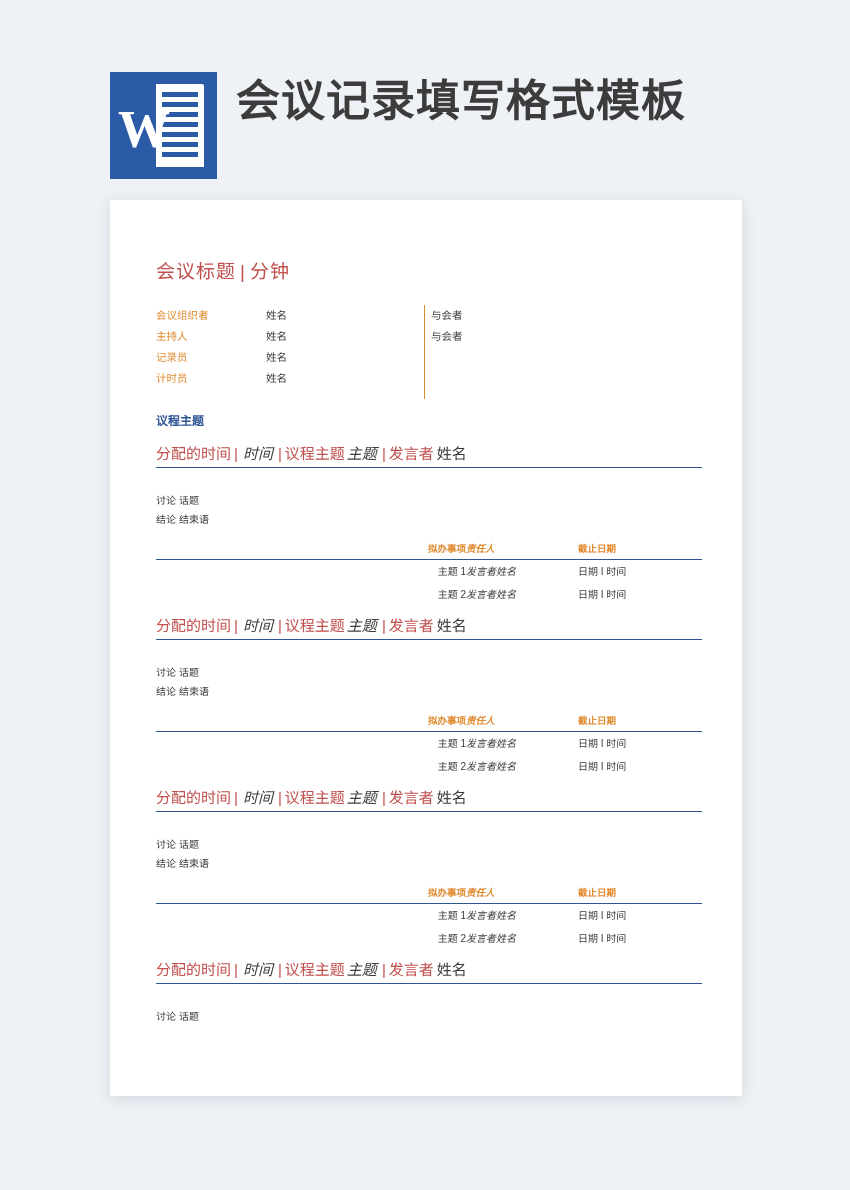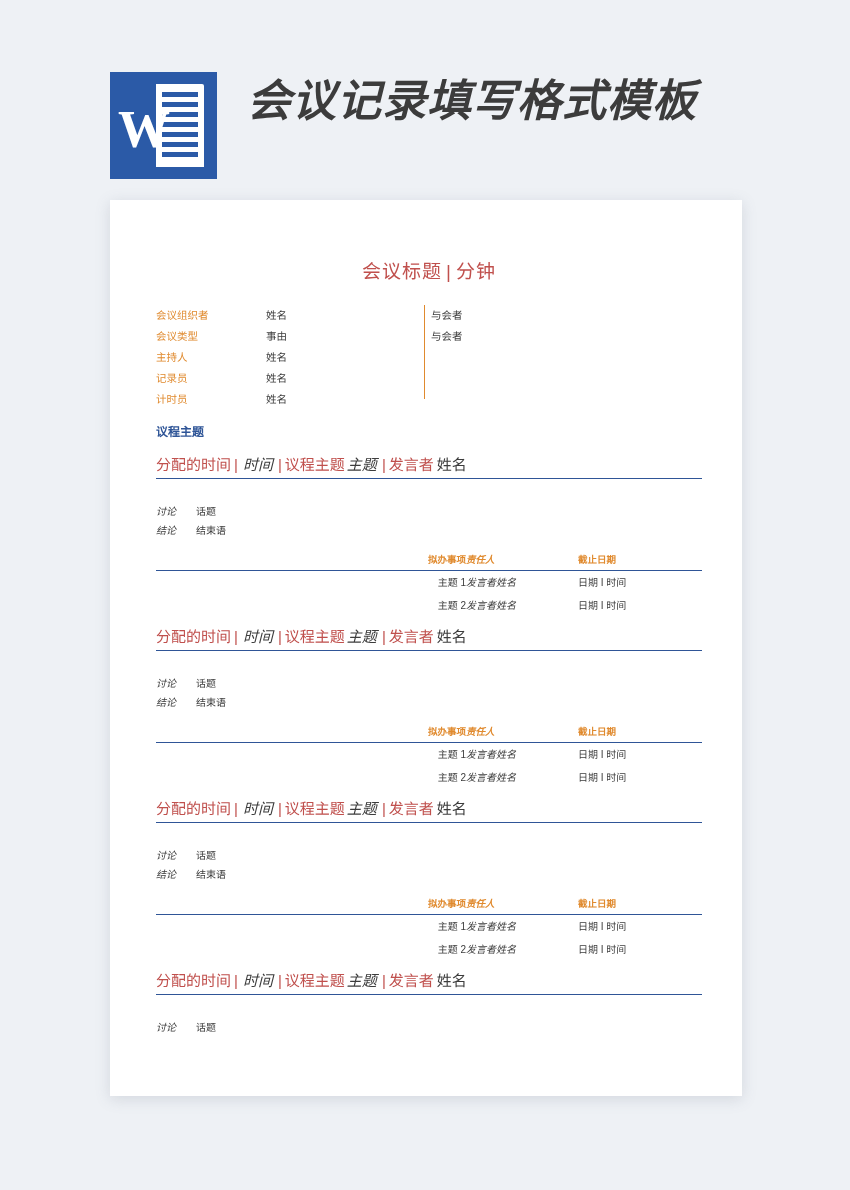--- a/index.html
+++ b/index.html
@@ -55,23 +55,22 @@
     position: absolute;
     left: 8px;
     top: 28px;
     font-size: 52px;
     font-weight: bold;
     color: #ffffff;
     font-family: "Liberation Serif", serif;
     letter-spacing: -2px;
   }
   .header-text {
-    margin-left: 30px;
+    margin-left: 19px;
     padding-top: 4px;
-    font-style: italic;
   }
   .header-title {
     font-size: 44px;
     font-weight: bold;
     color: #3c3c3c;
     line-height: 1.15;
     letter-spacing: 1px;
   }
   .header-sub {
     font-size: 20px;
@@ -96,21 +95,20 @@
     top: 56px;
     right: 40px;
   }
 
   
   .doc-title {
     color: #c0504d;
     font-size: 19px;
     letter-spacing: 1px;
     margin-bottom: 22px;
-    text-align: center;
   }
   .doc-title .sep {
     padding: 0 4px;
   }
 
   
   .meta-line {
     font-size: 10.5px;
     color: #c0504d;
     border-bottom: 1.6px solid #2f5597;
@@ -196,22 +194,21 @@
     color: #3c3c3c;
     font-style: normal;
     padding-left: 3px;
   }
   .agenda-line {
     font-size: 10px;
     color: #3c3c3c;
     line-height: 19px;
   }
   .agenda-line .k {
-    padding-right: 20px;
-    font-style: italic;
+    padding-right: 3px;
   }
 
   
   .action-table {
     margin-top: 12px;
     margin-bottom: 8px;
   }
   .action-head {
     display: flex;
     font-size: 9.5px;
@@ -255,24 +252,20 @@
     </div>
 
 
     <div class="info-block">
       <div class="info-left">
         <div class="info-row">
           <div class="info-label">会议组织者</div>
           <div class="info-value">姓名</div>
         </div>
         <div class="info-row">
-          <div class="info-label">会议类型</div>
-          <div class="info-value">事由</div>
-        </div>
-        <div class="info-row">
           <div class="info-label">主持人</div>
           <div class="info-value">姓名</div>
         </div>
         <div class="info-row">
           <div class="info-label">记录员</div>
           <div class="info-value">姓名</div>
         </div>
         <div class="info-row">
           <div class="info-label">计时员</div>
           <div class="info-value">姓名</div>

